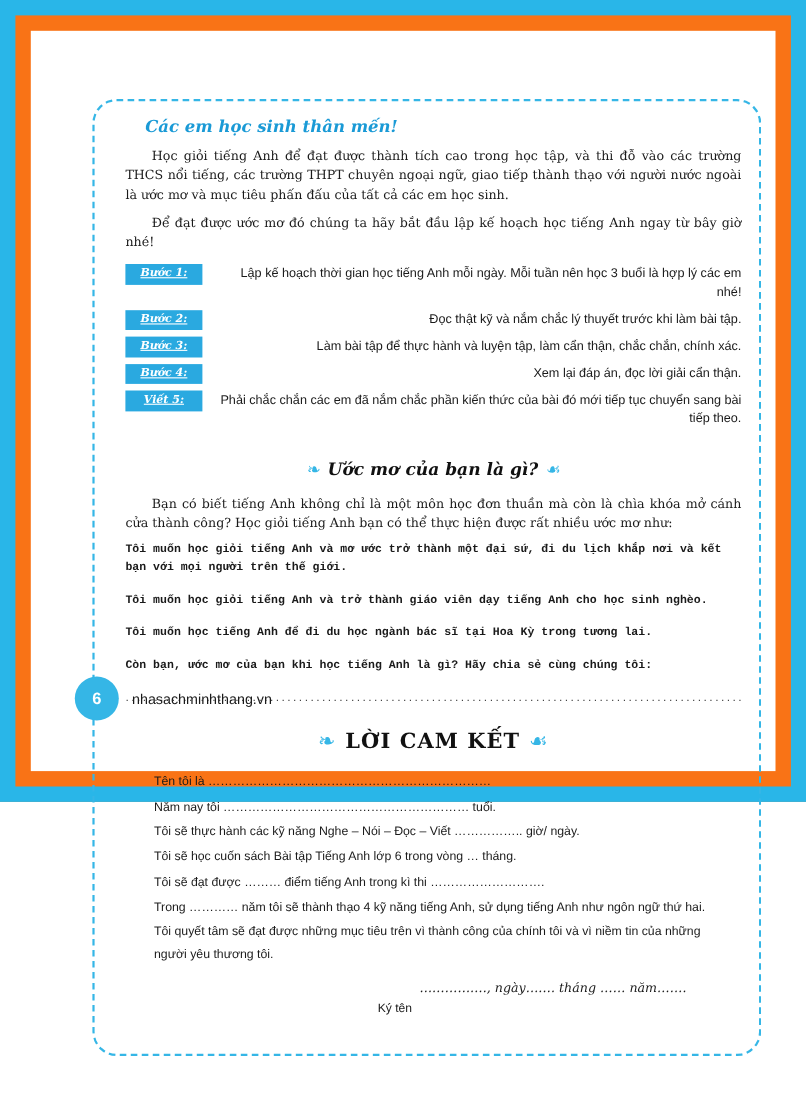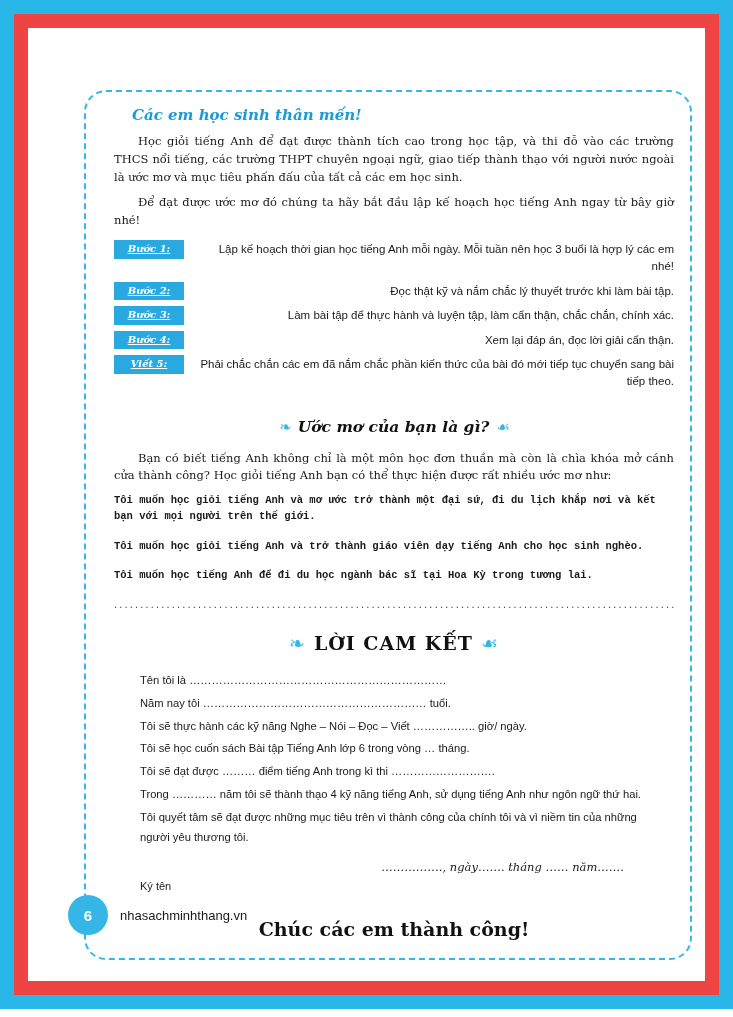--- a/index.html
+++ b/index.html
@@ -13,24 +13,24 @@
     font-family: "Liberation Sans", sans-serif;
     position: relative;
     overflow: hidden;
   }
 
   
   .page-frame {
     position: absolute;
     left: 0; top: 0;
     width: 733px;
-    height: 1009px;
+    height: 729px;
     box-sizing: border-box;
     border: 14px solid #29b6e8;
-    background: #ef4444;
+    background: #f97316;
   }
   .page-inner {
     position: absolute;
     left: 14px; top: 14px;
     right: 14px; bottom: 14px;
     background: #ffffff;
   }
 
   
   .dashed-box {
@@ -175,21 +175,21 @@
 
   .sign-date {
     text-align: right;
     font-family: "DejaVu Serif", serif;
     font-style: italic;
     font-size: 11.5px;
     color: #1a1a1a;
     margin: 12px 42px 6px 0;
   }
   .sign-label {
-    text-align: left;
+    text-align: center;
     font-family: "Liberation Sans", sans-serif;
     font-size: 11px;
     color: #1a1a1a;
     margin: 0 88px 0 0;
   }
 
   .closing {
     text-align: center;
     font-family: "DejaVu Serif", serif;
     font-weight: bold;
@@ -267,20 +267,21 @@
       <div class="section-title">
         <span class="flourish">❧</span><span>Ước mơ của bạn là gì?</span><span class="flourish">☙</span>
       </div>
 
       <p class="body-text">Bạn có biết tiếng Anh không chỉ là một môn học đơn thuần mà còn là chìa khóa mở cánh cửa thành công? Học giỏi tiếng Anh bạn có thể thực hiện được rất nhiều ước mơ như:</p>
 
       <div class="dream-list">
         <p>Tôi muốn học giỏi tiếng Anh và mơ ước trở thành một đại sứ, đi du lịch khắp nơi và kết bạn với mọi người trên thế giới.</p>
         <p>Tôi muốn học giỏi tiếng Anh và trở thành giáo viên dạy tiếng Anh cho học sinh nghèo.</p>
         <p>Tôi muốn học tiếng Anh để đi du học ngành bác sĩ tại Hoa Kỳ trong tương lai.</p>
+        <p>Còn bạn, ước mơ của bạn khi học tiếng Anh là gì? Hãy chia sẻ cùng chúng tôi:</p>
       </div>
 
       <div class="dotted-line">......................................................................................................................................</div>
 
       <div class="commit-title">
         <span class="commit-flourish">❧</span><span>LỜI CAM KẾT</span><span class="commit-flourish">☙</span>
       </div>
 
       <div class="commit-body">
         <p>Tên tôi là ……………………………………………………………</p>
@@ -288,21 +289,20 @@
         <p>Tôi sẽ thực hành các kỹ năng Nghe – Nói – Đọc – Viết …………….. giờ/ ngày.</p>
         <p>Tôi sẽ học cuốn sách Bài tập Tiếng Anh lớp 6 trong vòng  … tháng.</p>
         <p>Tôi sẽ đạt được ……… điểm tiếng Anh trong kì thi ……………………….</p>
         <p>Trong ………… năm tôi sẽ thành thạo 4 kỹ năng tiếng Anh, sử dụng tiếng Anh như ngôn ngữ thứ hai.</p>
         <p>Tôi quyết tâm sẽ đạt được những mục tiêu trên vì thành công của chính tôi và vì niềm tin của những người yêu thương tôi.</p>
 
         <div class="sign-date">……………., ngày……. tháng …… năm…….</div>
         <div class="sign-label">Ký tên</div>
       </div>
 
-      <div class="closing">Chúc các em thành công!</div>
 
     </div>
 
     <div class="footer">
       <div class="page-number">6</div>
       <div class="site">nhasachminhthang.vn</div>
     </div>
 
   </div>
 </div>

